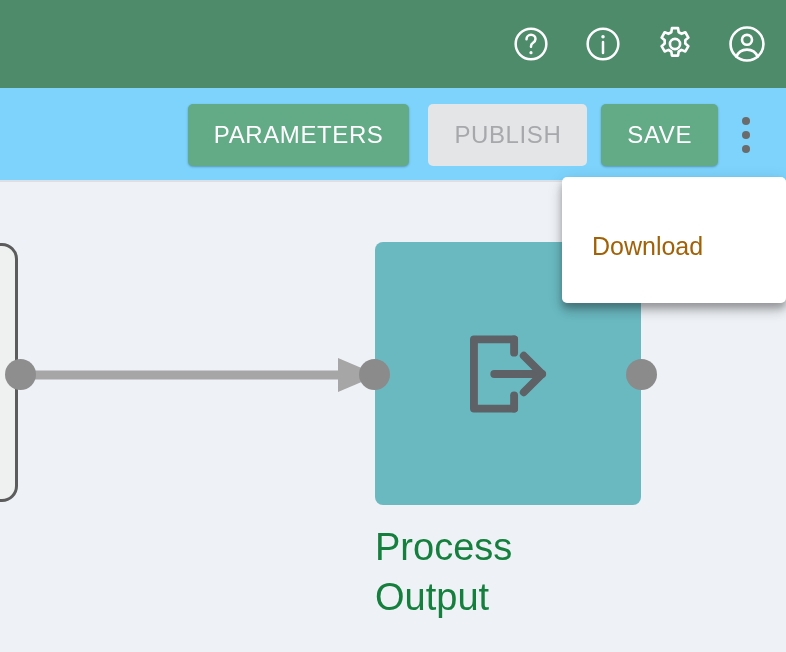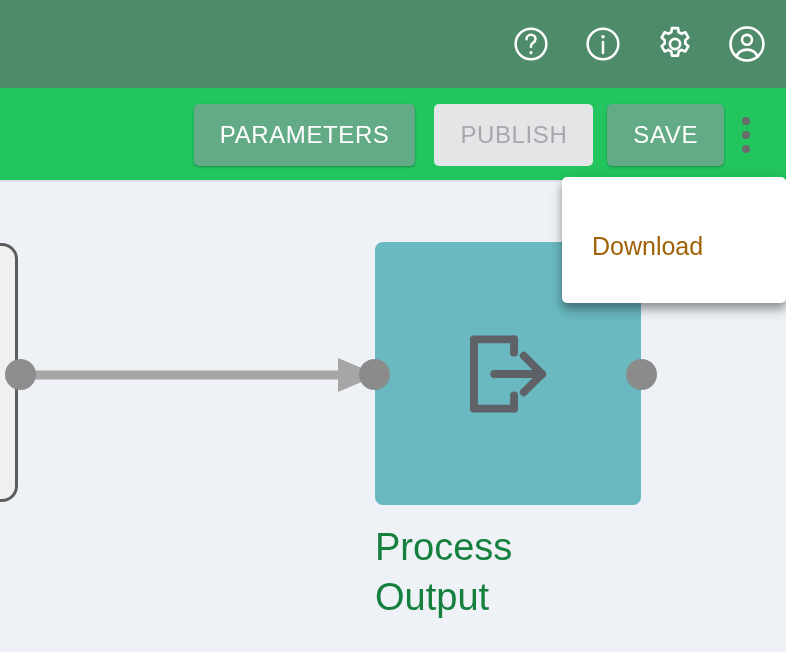--- a/index.html
+++ b/index.html
@@ -50,21 +50,21 @@
     border-radius: 50%;
   }
   .icon-btn svg { display: block; }
 
   
   .toolbar {
     position: absolute;
     left: 0; top: 88px;
     width: 786px;
     height: 94px;
-    background: #22c55e;
+    background: #7dd3fc;
     box-sizing: border-box;
     display: flex;
     align-items: center;
     justify-content: flex-end;
     padding-right: 18px;
   }
   .toolbar::after {
     content: "";
     position: absolute;
     left: 0; bottom: 0;
@@ -93,21 +93,21 @@
     color: #ffffff;
     box-shadow: 0 1px 3px rgba(0,0,0,0.12), 0 1px 2px rgba(0,0,0,0.18);
   }
   .btn-disabled {
     background: #e4e5e7;
     color: #a6a8ab;
     cursor: default;
   }
   .btn-parameters { margin-right: 19px; }
   .btn-publish    { margin-right: 14px; }
-  .btn-save       { }
+  .btn-save       { margin-right: 6px; }
 
   .kebab {
     width: 44px;
     height: 56px;
     display: flex;
     flex-direction: column;
     align-items: center;
     justify-content: center;
     gap: 6px;
     cursor: pointer;

